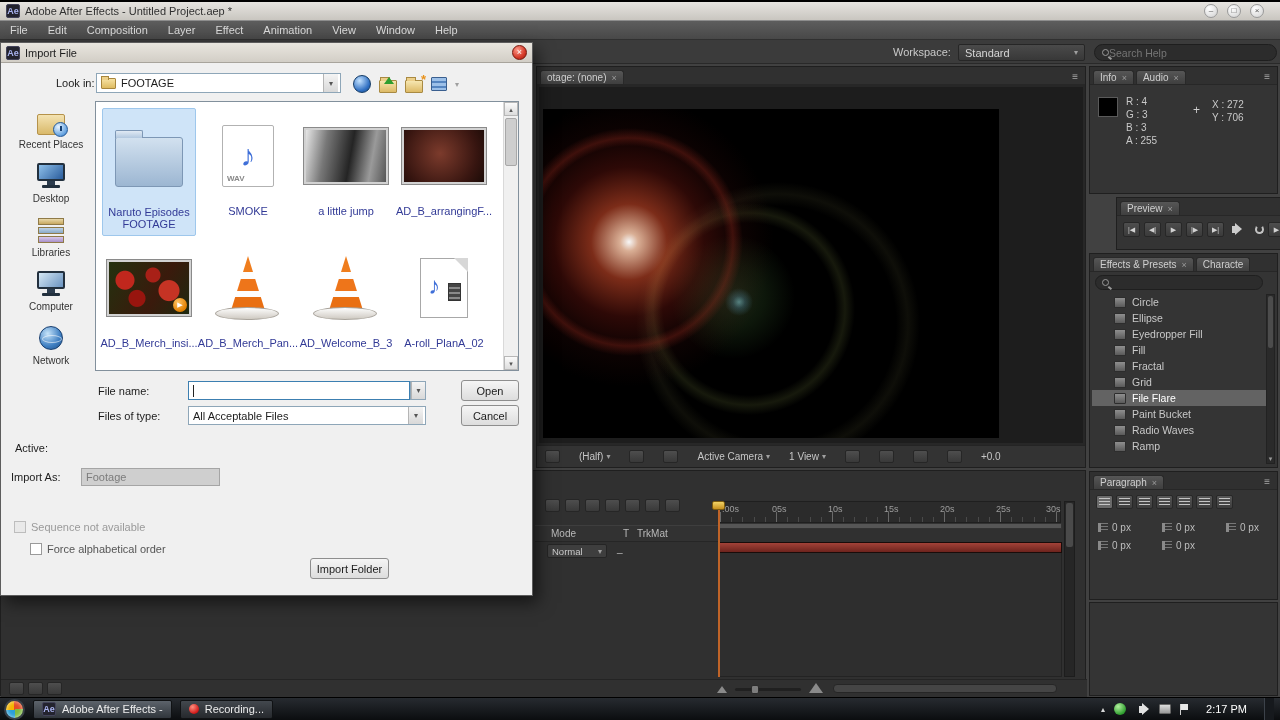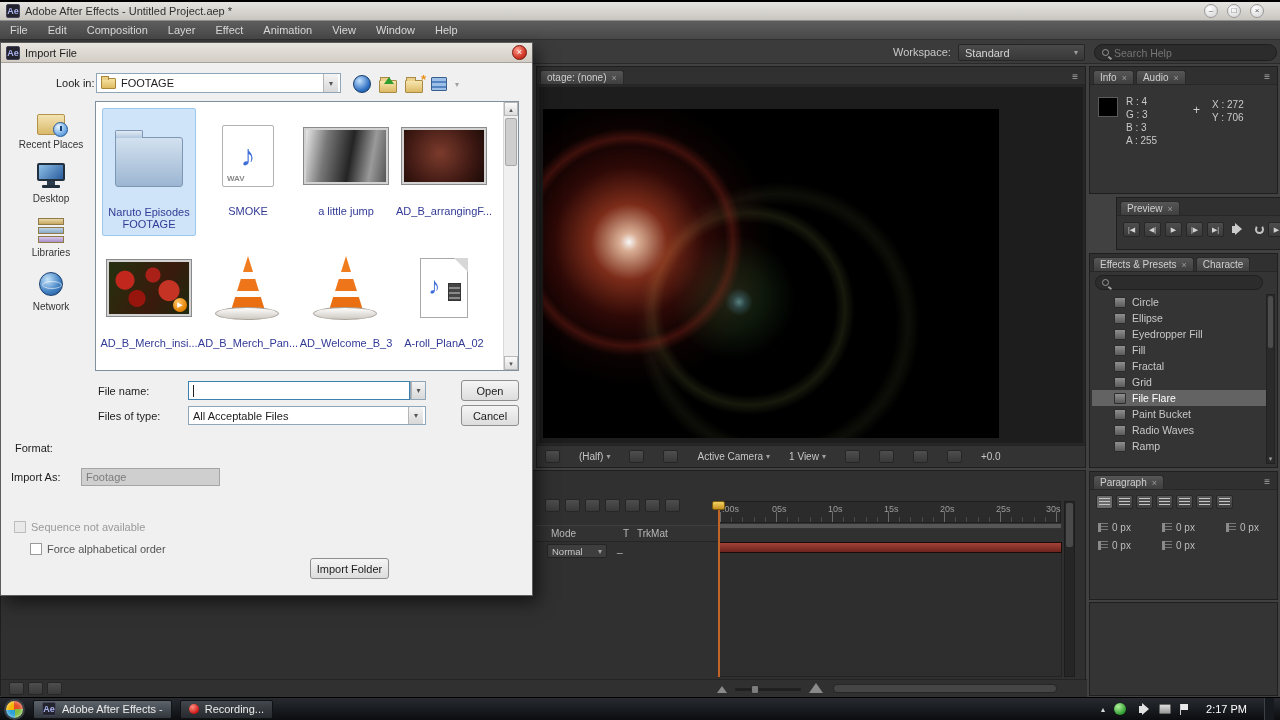--- a/index.html
+++ b/index.html
@@ -15,21 +15,21 @@
 .winbtn{width:14px;height:14px;border-radius:50%;border:1px solid #9a9a9a;background:radial-gradient(circle at 35% 30%,#ffffff,#d0d0d0);color:#555;font-size:8px;line-height:12px;text-align:center;cursor:default}
 
 
 .menubar{position:absolute;left:0;top:21px;width:1280px;height:19px;background:linear-gradient(#5d5d5d,#484848);display:flex;align-items:center;gap:20px;padding:0 10px;border-bottom:1px solid #303030}
 .mi{font-size:11px;color:#d9d9d9}
 
 
 .toolrow{position:absolute;left:0;top:40px;width:1280px;height:24px;background:#3b3b3b;border-bottom:1px solid #292929}
 .wslabel{position:absolute;left:893px;top:46px;font-size:11px;color:#c9c9c9}
 .wsdd{position:absolute;left:958px;top:44px;width:127px;height:17px;background:linear-gradient(#4a4a4a,#383838);border:1px solid #262626;border-radius:2px;display:flex;align-items:center;padding:0 6px;font-size:11px;color:#d5d5d5;justify-content:space-between}
-.searchbox{position:absolute;left:1094px;top:44px;width:183px;height:17px;background:#2c2c2c;border:1px solid #1e1e1e;border-radius:9px;display:flex;align-items:center;gap:5px;padding:0 7px}
+.searchbox{position:absolute;left:1094px;top:44px;width:183px;height:17px;background:#2c2c2c;border:1px solid #1e1e1e;border-radius:9px;display:flex;align-items:center;padding:0 7px}
 .searchbox input{background:transparent;border:none;outline:none;color:#b9b9b9;font-size:10.5px;width:140px;font-family:"Liberation Sans",sans-serif}
 .sglass{width:7px;height:7px;border:1.5px solid #9a9a9a;border-radius:50%;position:relative;flex:none}
 .sglass:after{content:"";position:absolute;left:6px;top:6px;width:4px;height:1.5px;background:#9a9a9a;transform:rotate(40deg);transform-origin:0 0}
 
 
 .workbg{position:absolute;left:0;top:64px;width:1280px;height:633px;background:#414141}
 .panel{position:absolute;background:#343434;border:1px solid #1f1f1f}
 .ptabs{height:18px;display:flex;align-items:flex-end;gap:2px;padding:2px 3px 0;background:#303030;border-bottom:1px solid #272727;overflow:hidden}
 .ptab{background:linear-gradient(#565656,#3f3f3f);border:1px solid #292929;border-bottom:none;border-radius:3px 3px 0 0;font-size:10px;color:#cfcfcf;padding:1px 6px;display:flex;gap:5px;align-items:center;white-space:nowrap}
 .ptab .tabx{color:#9a9a9a;font-size:9px}
@@ -533,20 +533,28 @@
       <div class="place">
         <span class="plic">
           <span class="ic-slab" style="top:3px;background:linear-gradient(#e8d8a8,#c8a860)"></span>
           <span class="ic-slab" style="top:12px;background:linear-gradient(#bdd2e6,#8aaac8)"></span>
           <span class="ic-slab" style="top:21px;background:linear-gradient(#d8c8ec,#a890c8)"></span>
         </span>
         <span class="plabel">Libraries</span>
       </div>
       <div class="place">
         <span class="plic">
+            <span class="ic-scr light"></span>
+            <span class="ic-std"></span>
+            <span class="ic-bse"></span>
+          </span>
+        <span class="plabel">Computer</span>
+      </div>
+      <div class="place">
+        <span class="plic">
             <span class="ic-globe"></span>
           </span>
         <span class="plabel">Network</span>
       </div>
     </div>
 
     <div class="filelist">
 
       <div class="tile sel" style="left:6px;top:6px;height:128px">
         <div class="thumbarea">
@@ -629,21 +637,21 @@
     </div>
     <div class="winbutton" style="left:460px;top:337px;width:58px;height:21px">Open</div>
 
     <span class="dlabel" style="left:97px;top:367px">Files of type:</span>
     <div class="combo" style="left:187px;top:363px;width:238px;height:19px">
       <span>All Acceptable Files</span>
       <span class="combobtn">▾</span>
     </div>
     <div class="winbutton" style="left:460px;top:362px;width:58px;height:21px">Cancel</div>
 
-    <span class="dlabel" style="left:14px;top:399px">Format:</span>
+    <span class="dlabel" style="left:14px;top:399px">Active:</span>
 
     <span class="dlabel" style="left:10px;top:428px">Import As:</span>
     <div class="discombo" style="left:80px;top:425px;width:139px;height:18px">
       <span>Footage</span>
     </div>
 
     <span class="cbox dis" style="left:13px;top:478px"></span>
     <span class="dlabel gray" style="left:30px;top:478px">Sequence not available</span>
     <span class="cbox" style="left:29px;top:500px"></span>
     <span class="dlabel" style="left:46px;top:500px;color:#555">Force alphabetical order</span>

